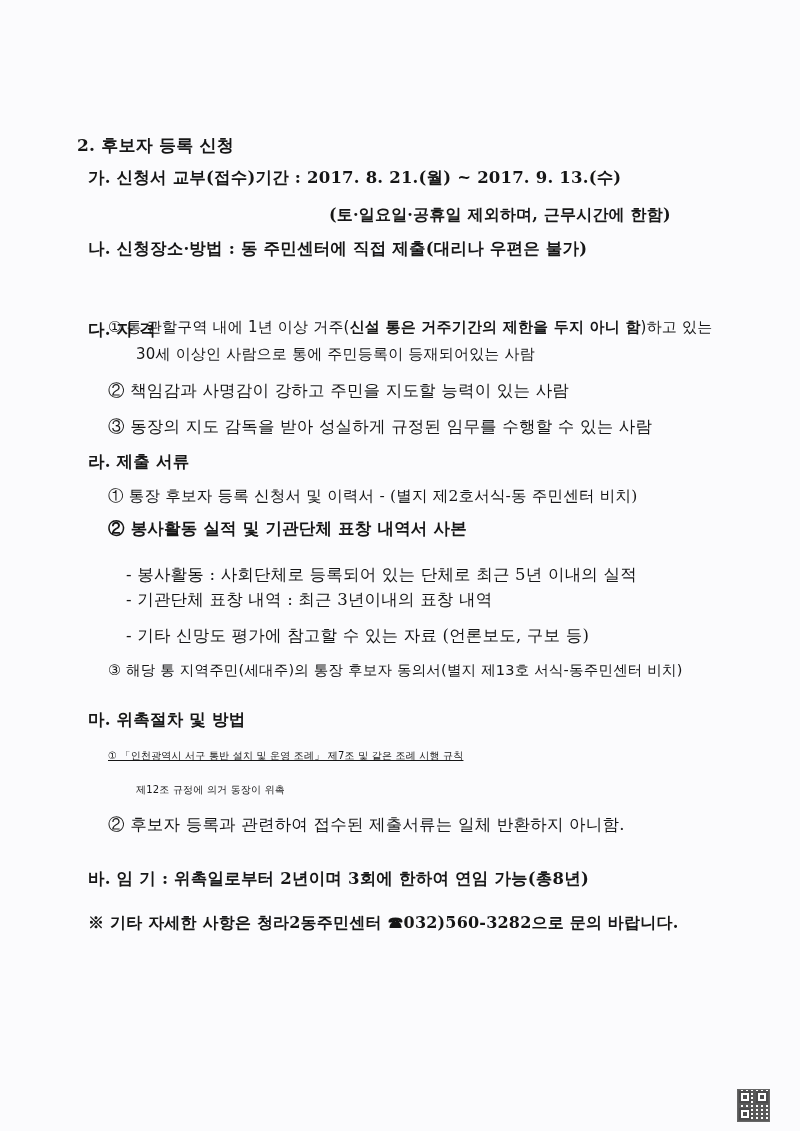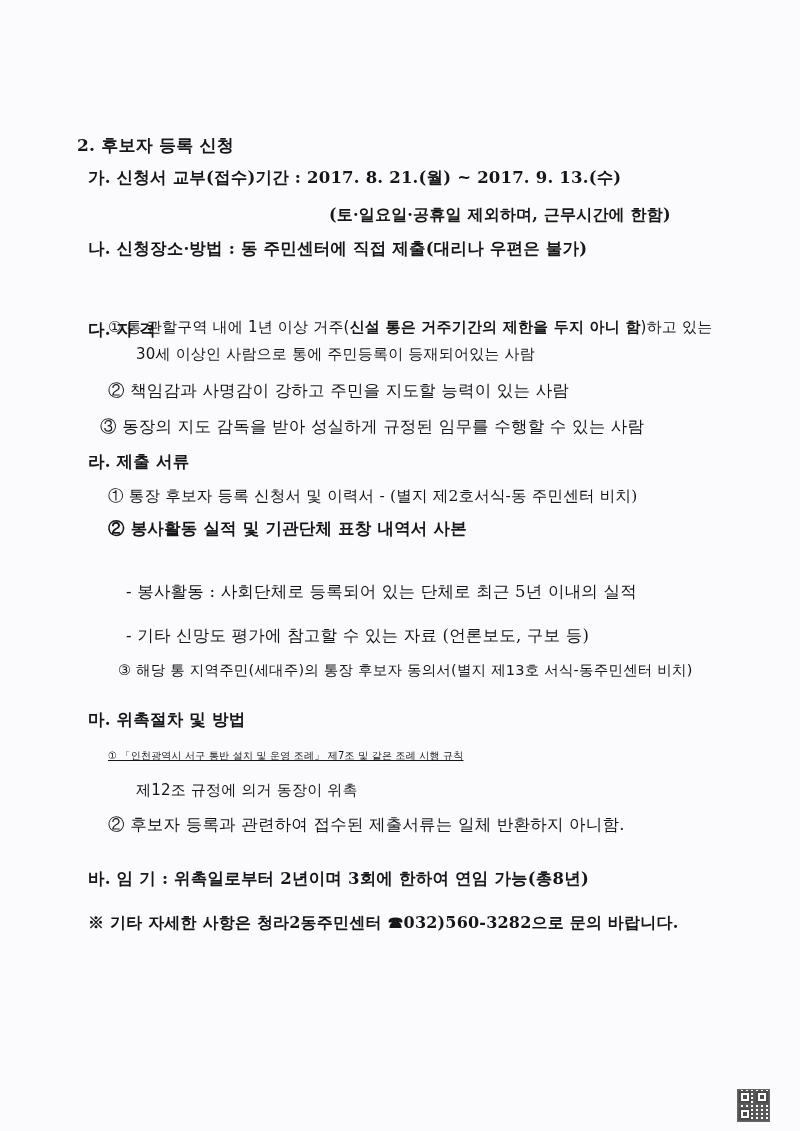--- a/index.html
+++ b/index.html
@@ -43,35 +43,36 @@
   <div class="line bold" style="left:88px; top:238px;">나. 신청장소·방법 : 동 주민센터에 직접 제출(대리나 우편은 불가)</div>
 
   <div class="line bold" style="left:88px; top:274px;margin-top:45px;">다. 자     격</div>
 
   <div class="line sans" style="left:108px; top:309px; font-size:15px;margin-top:7px;">
     <span>① 통 관할구역 내에 1년 이상 거주(</span><span class="bold" style="font-weight:bold;">신설 통은 거주기간의 제한을 두지 아니 함</span><span>)하고 있는</span>
   </div>
   <div class="line sans" style="left:136px; top:343px; font-size:15px;">30세 이상인 사람으로 통에 주민등록이 등재되어있는 사람</div>
 
   <div class="line" style="left:108px; top:380px;">② 책임감과 사명감이 강하고 주민을 지도할 능력이 있는 사람</div>
-  <div class="line" style="left:100px; top:416px;">③ 동장의 지도 감독을 받아 성실하게 규정된 임무를 수행할 수 있는 사람</div>
+  <div class="line" style="left:108px; top:416px;">③ 동장의 지도 감독을 받아 성실하게 규정된 임무를 수행할 수 있는 사람</div>
 
   <div class="line bold" style="left:88px; top:451px;text-align:center;">라. 제출 서류</div>
 
   <div class="line" style="left:108px; top:485px; font-size:15.5px;">① 통장 후보자 등록 신청서 및 이력서 - (별지 제2호서식-동 주민센터 비치)</div>
 
   <div class="line bold" style="left:108px; top:518px;">② 봉사활동 실적 및 기관단체 표창 내역서 사본</div>
-  <div class="line" style="left:126px; top:581px;">- 봉사활동 : 사회단체로 등록되어 있는 단체로 최근 5년 이내의 실적</div>
+  <div class="line" style="left:126px; top:564px;">- 봉사활동 : 사회단체로 등록되어 있는 단체로 최근 5년 이내의 실적</div>
+  <div class="line" style="left:126px; top:589px;">- 기관단체 표창 내역 : 최근 3년이내의 표창 내역</div>
   <div class="line" style="left:126px; top:625px;">- 기타 신망도 평가에 참고할 수 있는 자료 (언론보도, 구보 등)</div>
 
-  <div class="line sans" style="left:108px; top:659px; font-size:14.5px;margin-left:10px;">③ 해당 통 지역주민(세대주)의 통장 후보자 동의서(별지 제13호 서식-동주민센터 비치)</div>
+  <div class="line sans" style="left:108px; top:659px; font-size:14.5px;">③ 해당 통 지역주민(세대주)의 통장 후보자 동의서(별지 제13호 서식-동주민센터 비치)</div>
 
   <div class="line bold" style="left:88px; top:709px;">마. 위촉절차 및 방법</div>
   <div class="line sans" style="left:108px; top:745px; font-size:10px;text-decoration:underline;">①  「인천광역시 서구 통반 설치 및 운영 조례」 제7조 및 같은 조례 시행 규칙</div>
-  <div class="line sans" style="left:136px; top:779px; font-size:15px;">제12조 규정에 의거 동장이 위촉</div>
+  <div class="line sans" style="left:136px; top:779px; font-size:10px;">제12조 규정에 의거 동장이 위촉</div>
   <div class="line" style="left:108px; top:814px;">② 후보자 등록과 관련하여 접수된 제출서류는 일체 반환하지 아니함.</div>
 
   <div class="line bold" style="left:88px; top:868px;">바. 임   기 : 위촉일로부터 2년이며 3회에 한하여 연임 가능(총8년)</div>
 
   <div class="line bold" style="left:80px; top:912px; font-size:16px;margin-left:8px;">※ 기타 자세한 사항은 청라2동주민센터 ☎032)560-3282으로 문의 바랍니다.</div>
 
   <div class="qr">
     <span class="finder" style="left:1px; top:1px;"></span>
     <span class="finder" style="right:1px; top:1px;"></span>
     <span class="finder" style="left:1px; bottom:1px;"></span>

